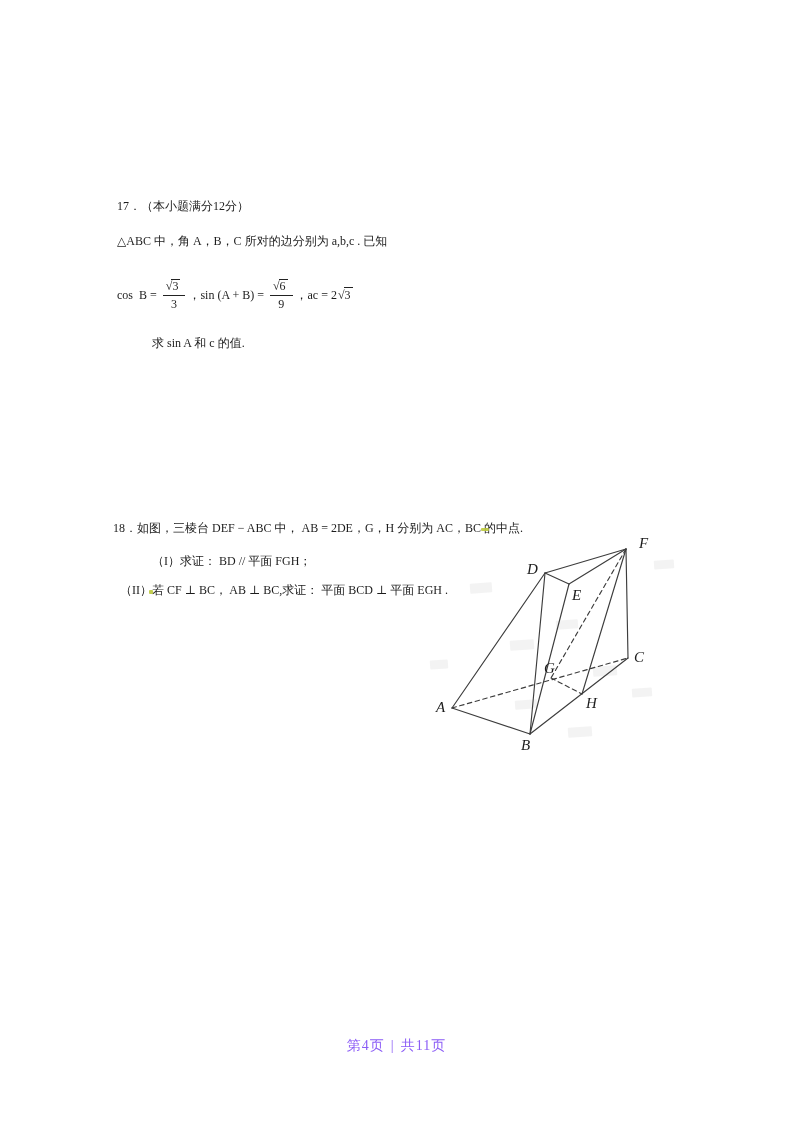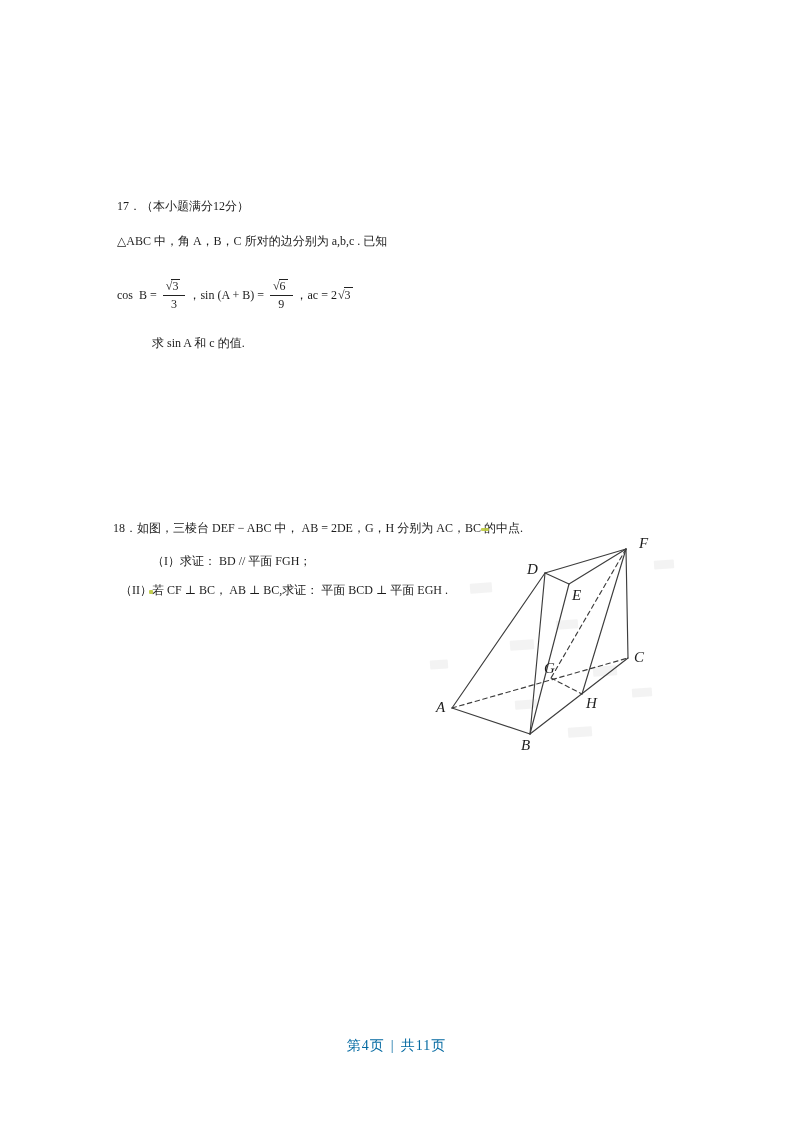--- a/index.html
+++ b/index.html
@@ -22,21 +22,21 @@
   .frac .num{display:inline-flex;align-items:flex-end;border-bottom:1.3px solid #222;padding:0 5px 2px 3px;line-height:1.05;}
   .frac .den{padding-top:2px;line-height:1.05;}
   .rad-sign{font-style:normal;margin-right:-1px;}
   .rad{border-top:1.3px solid #222;padding:0 2px 0 1px;font-style:normal;}
   .sqrt{display:inline-flex;align-items:flex-end;margin-left:1px;}
   
   .vlabel{font-size:15px;font-style:italic;line-height:15px;}
   
   .footer{
     position:absolute;left:0;right:0;top:1037px;text-align:center;
-    font-size:14px;color:#0369a1;letter-spacing:1px;
+    font-size:14px;color:#8b5cf6;letter-spacing:1px;
   }
   .footer span{margin:0 3px;}
   
   .wm{position:absolute;background:#555;opacity:0.07;border-radius:1px;transform:rotate(-4deg);}
   .dot-artifact{position:absolute;background:#bcc93d;opacity:0.9;border-radius:1px;}
   svg{position:absolute;left:0;top:0;}
   .edge{stroke:#3d3d3d;stroke-width:1.15;fill:none;stroke-linecap:round;}
   .edge.dashed{stroke-dasharray:4.5 3.5;}
 </style>
 </head>

